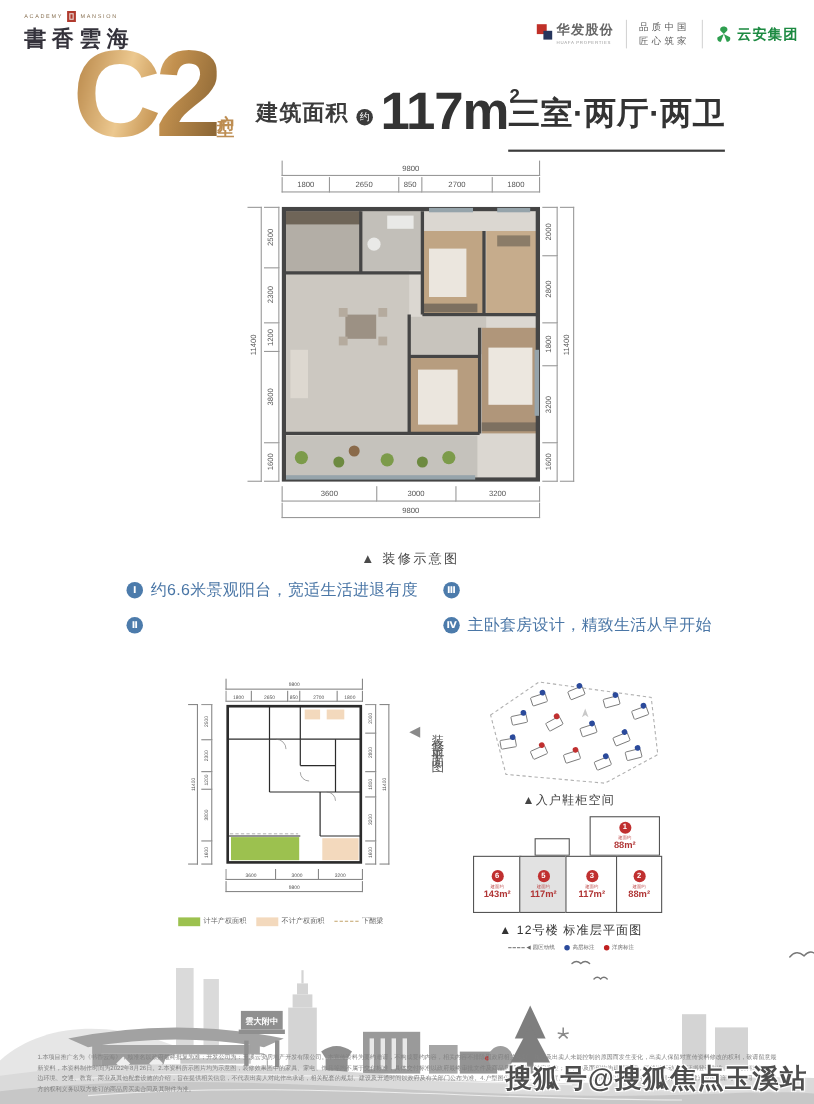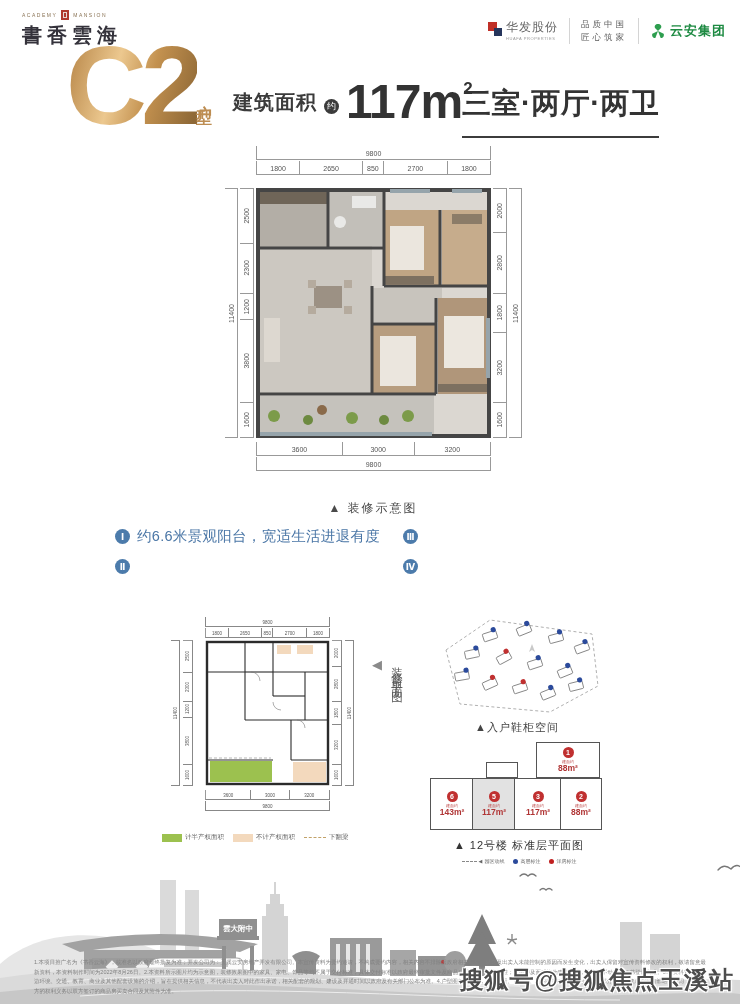--- a/index.html
+++ b/index.html
@@ -13,21 +13,21 @@
   .logo-seal{width:8px;height:10px;background:#b03a2e;position:relative;}
   .logo-seal:after{content:"";position:absolute;left:2px;top:2px;right:2px;bottom:2px;border:1px solid #e8d9d4;}
   .logo-name{font-family:"DejaVu Serif","Liberation Serif",serif;font-weight:bold;font-size:20px;
              color:#34323b;letter-spacing:5px;margin-top:2px;}
   .partners{right:14px;top:18px;display:flex;align-items:center;gap:11px;}
   .pdiv{width:1px;height:26px;background:#d4d4d4;}
   .huafa{display:flex;align-items:flex-start;gap:4px;}
   .huafa-icon{width:14px;height:14px;position:relative;margin-top:1px;}
   .huafa-icon .sq1{position:absolute;left:0;top:0;width:9px;height:9px;background:#c03028;}
   .huafa-icon .sq2{position:absolute;right:0;bottom:0;width:8px;height:8px;background:#26355c;}
-  .huafa-name{font-size:12px;font-weight:normal;color:#666;letter-spacing:1px;line-height:1.1;}
+  .huafa-name{font-size:12px;font-weight:bold;color:#666;letter-spacing:1px;line-height:1.1;}
   .huafa-sub{font-size:4px;color:#9a9a9a;letter-spacing:.6px;margin-top:2px;}
   .slogan{font-size:8.5px;color:#5a5a5a;letter-spacing:3px;line-height:1.5;text-align:left;}
   .yunan{display:flex;align-items:center;gap:4px;}
   .yunan-name{font-size:13px;font-weight:bold;color:#1d8a42;letter-spacing:1px;}
 
   .c2{left:66px;top:34px;font-size:112px;font-weight:800;line-height:.92;letter-spacing:-6px;
       background:linear-gradient(105deg,#b9884a 5%,#ecc88f 38%,#c3914f 62%,#8e6836 95%);
       -webkit-background-clip:text;background-clip:text;color:transparent;}
   .huxing{left:193px;top:92px;writing-mode:vertical-rl;font-size:16px;color:#bd8d52;
           letter-spacing:4px;font-weight:bold;}
@@ -280,20 +280,21 @@
       <span class="feat-txt">约6.6米景观阳台，宽适生活进退有度</span>
     </div>
     <div class="feat">
       <span class="feat-ico">Ⅲ</span>
     </div>
     <div class="feat">
       <span class="feat-ico">Ⅱ</span>
     </div>
     <div class="feat">
       <span class="feat-ico">Ⅳ</span>
+      <span class="feat-txt">主卧套房设计，精致生活从早开始</span>
     </div>
   </div>
 
   <div class="abs mini" style="left:158px;top:612px;width:250px;height:212px;">
     <div class="dim-row" style="left:47px;top:5px;width:125px;">
       <div class="dtotal" style="flex:1 1 0;">9800</div>
     </div>
     <div class="dim-row" style="left:47px;top:16px;width:125px;">
       <div class="dseg" style="flex:1800 1 0;">1800</div>
       <div class="dseg" style="flex:2650 1 0;">2650</div>

